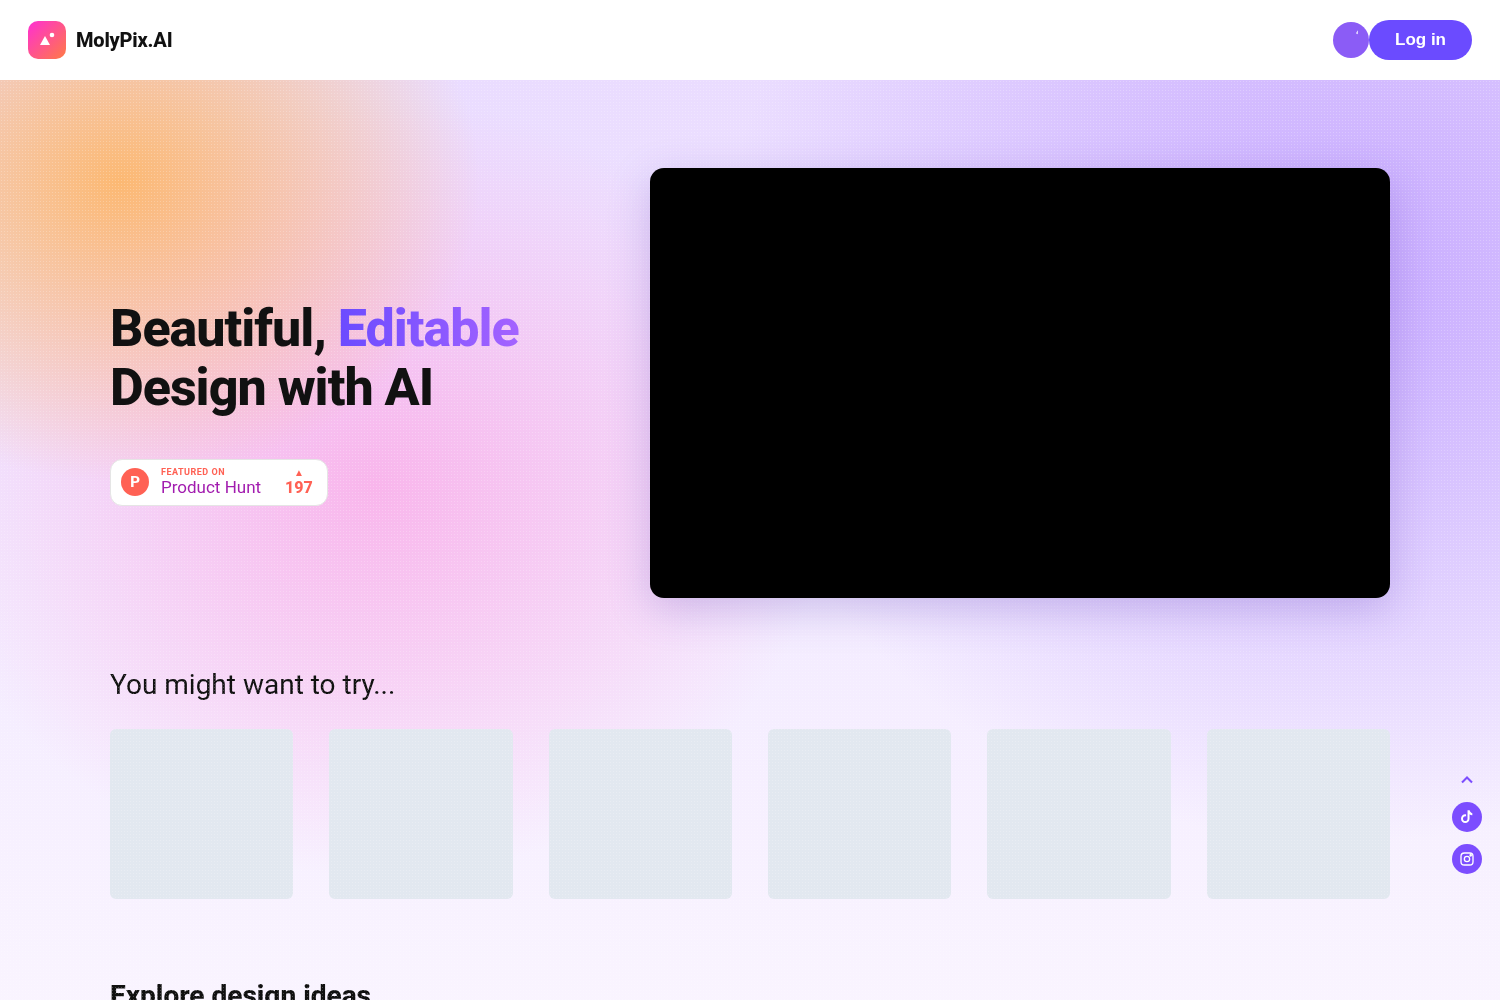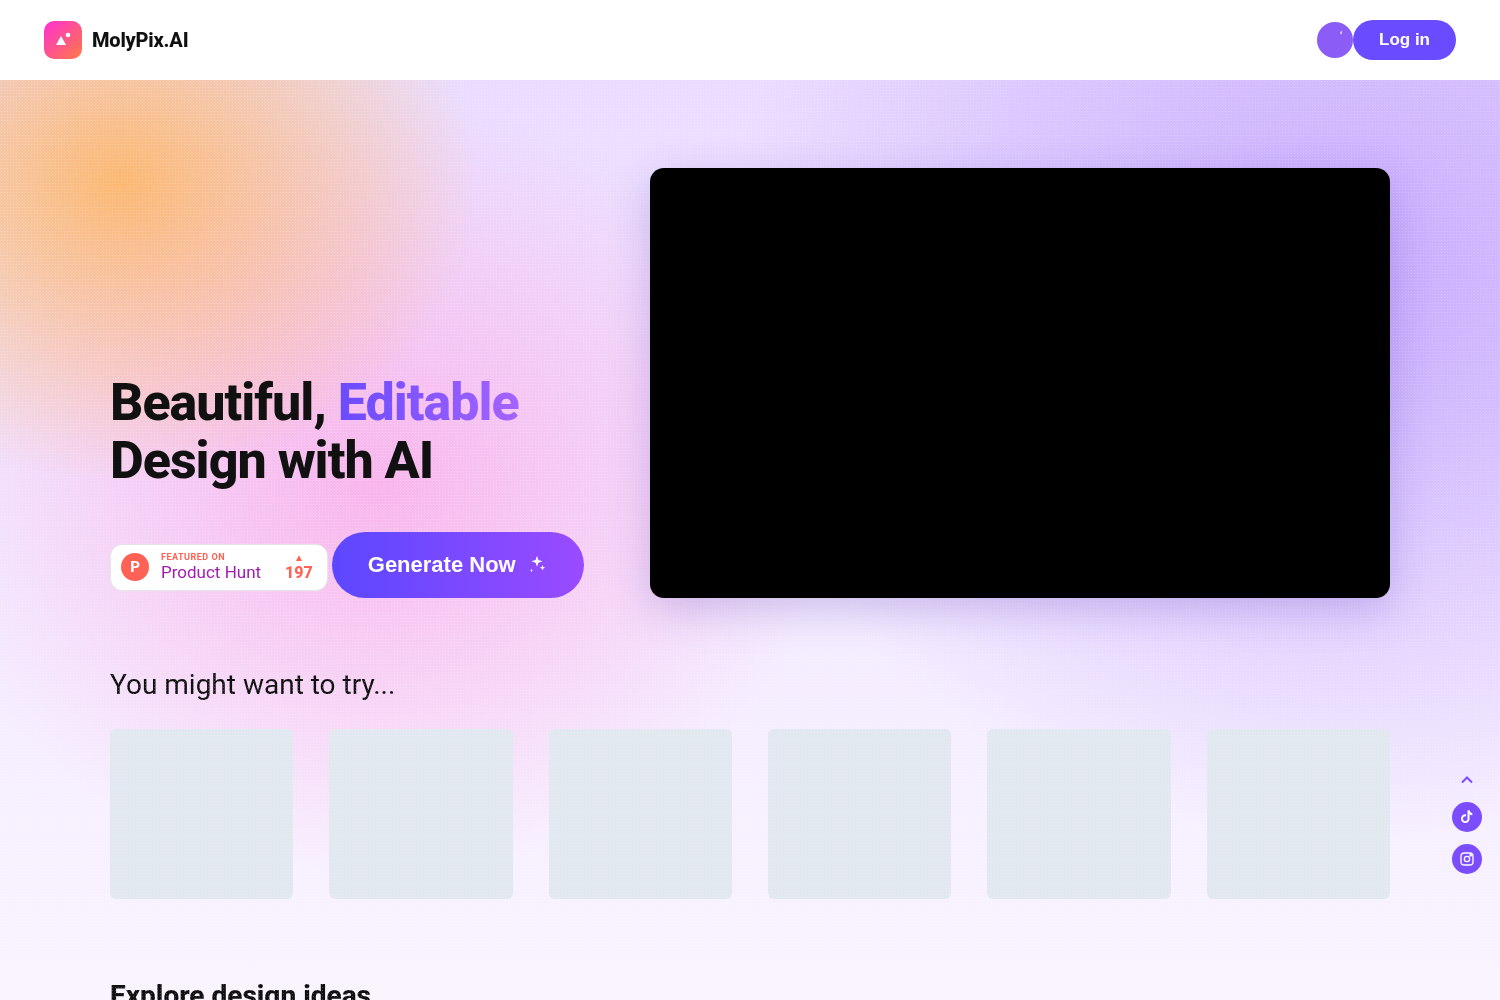--- a/index.html
+++ b/index.html
@@ -8,21 +8,21 @@
   background: #fff;
   width: 1500px;
   overflow-x: hidden;
 }
 
 
 .navbar {
   height: 80px;
   display: flex;
   align-items: center;
-  padding: 0 44px;
+  padding: 0 28px;
   background: #fff;
   position: relative;
   z-index: 10;
 }
 .logo-wrap {
   display: flex;
   align-items: center;
   gap: 10px;
   margin-right: 60px;
 }
@@ -97,21 +97,21 @@
   content:"";
   position:absolute; inset:0;
   background-image: radial-gradient(rgba(255,255,255,0.45) 0.5px, transparent 0.5px);
   background-size: 3px 3px;
   opacity: 0.5;
   pointer-events:none;
 }
 .hero-inner {
   position: relative;
   display: flex;
-  align-items: flex-end;
+  align-items: center;
   gap: 40px;
 }
 .hero-left { flex: 0 0 500px; padding-top: 40px; }
 .hero-title {
   font-size: 52px;
   line-height: 1.12;
   font-weight: 800;
   color: #111;
   letter-spacing: -1px;
 }
@@ -244,26 +244,20 @@
         <div class="ph-text">
           <div class="ph-top">FEATURED ON</div>
           <div class="ph-bottom">Product Hunt</div>
         </div>
         <div class="ph-votes">
           <span class="ph-tri">▲</span>
           <span class="ph-count">197</span>
         </div>
       </div>
 
-      <button class="generate-btn">
-        <span>Generate Now</span>
-        <svg class="sparkle" viewBox="0 0 24 24" fill="#fff">
-          <path d="M12 2l1.5 4.5L18 8l-4.5 1.5L12 14l-1.5-4.5L6 8l4.5-1.5L12 2zm6 10l.8 2.2L21 15l-2.2.8L18 18l-.8-2.2L15 15l2.2-.8L18 12zm-12 4l.6 1.6L8 18l-1.4.4L6 20l-.6-1.6L4 18l1.4-.4L6 16z"></path>
-        </svg>
-      </button>
     </div>
 
     <div class="hero-video"></div>
   </div>
 
   <div class="section" style="padding:0; margin-top:70px;">
     <div class="section-title">You might want to try...</div>
     <div class="try-grid">
       <div class="try-card"></div>
       <div class="try-card"></div>

